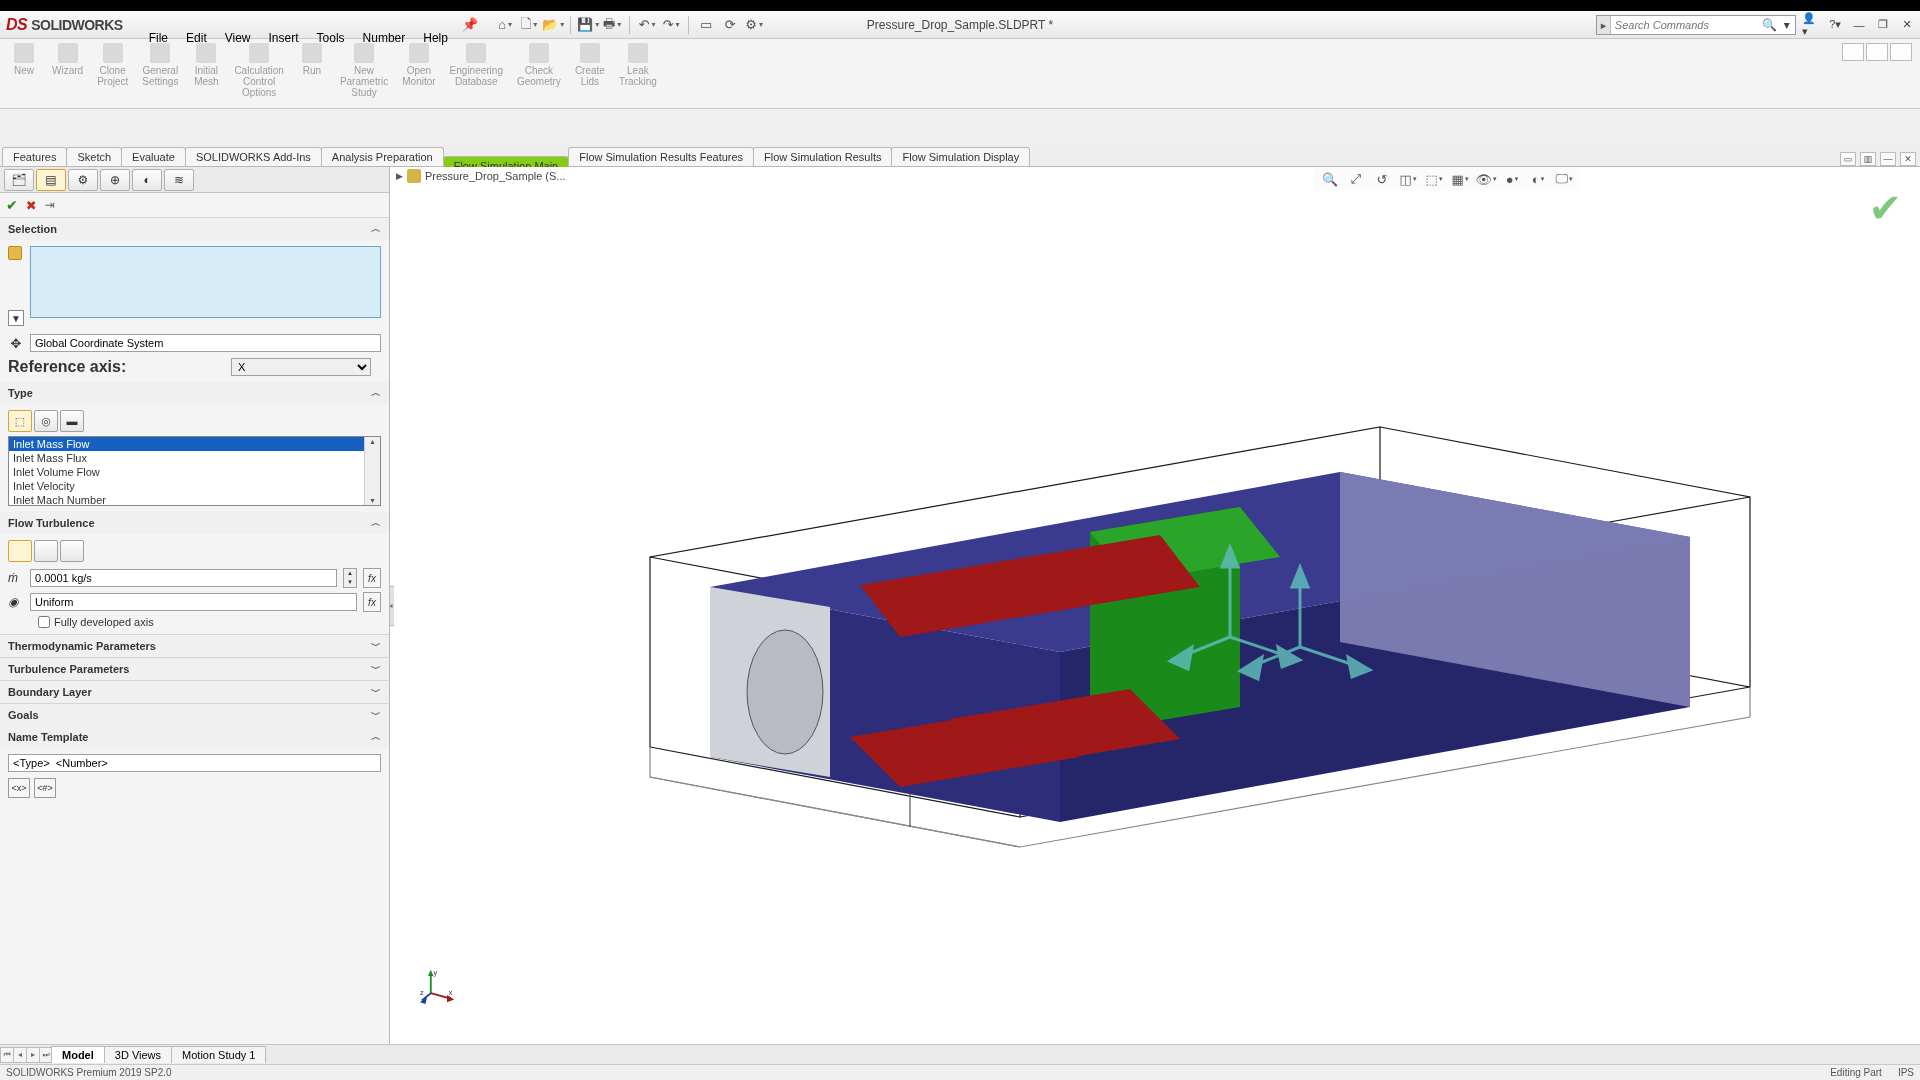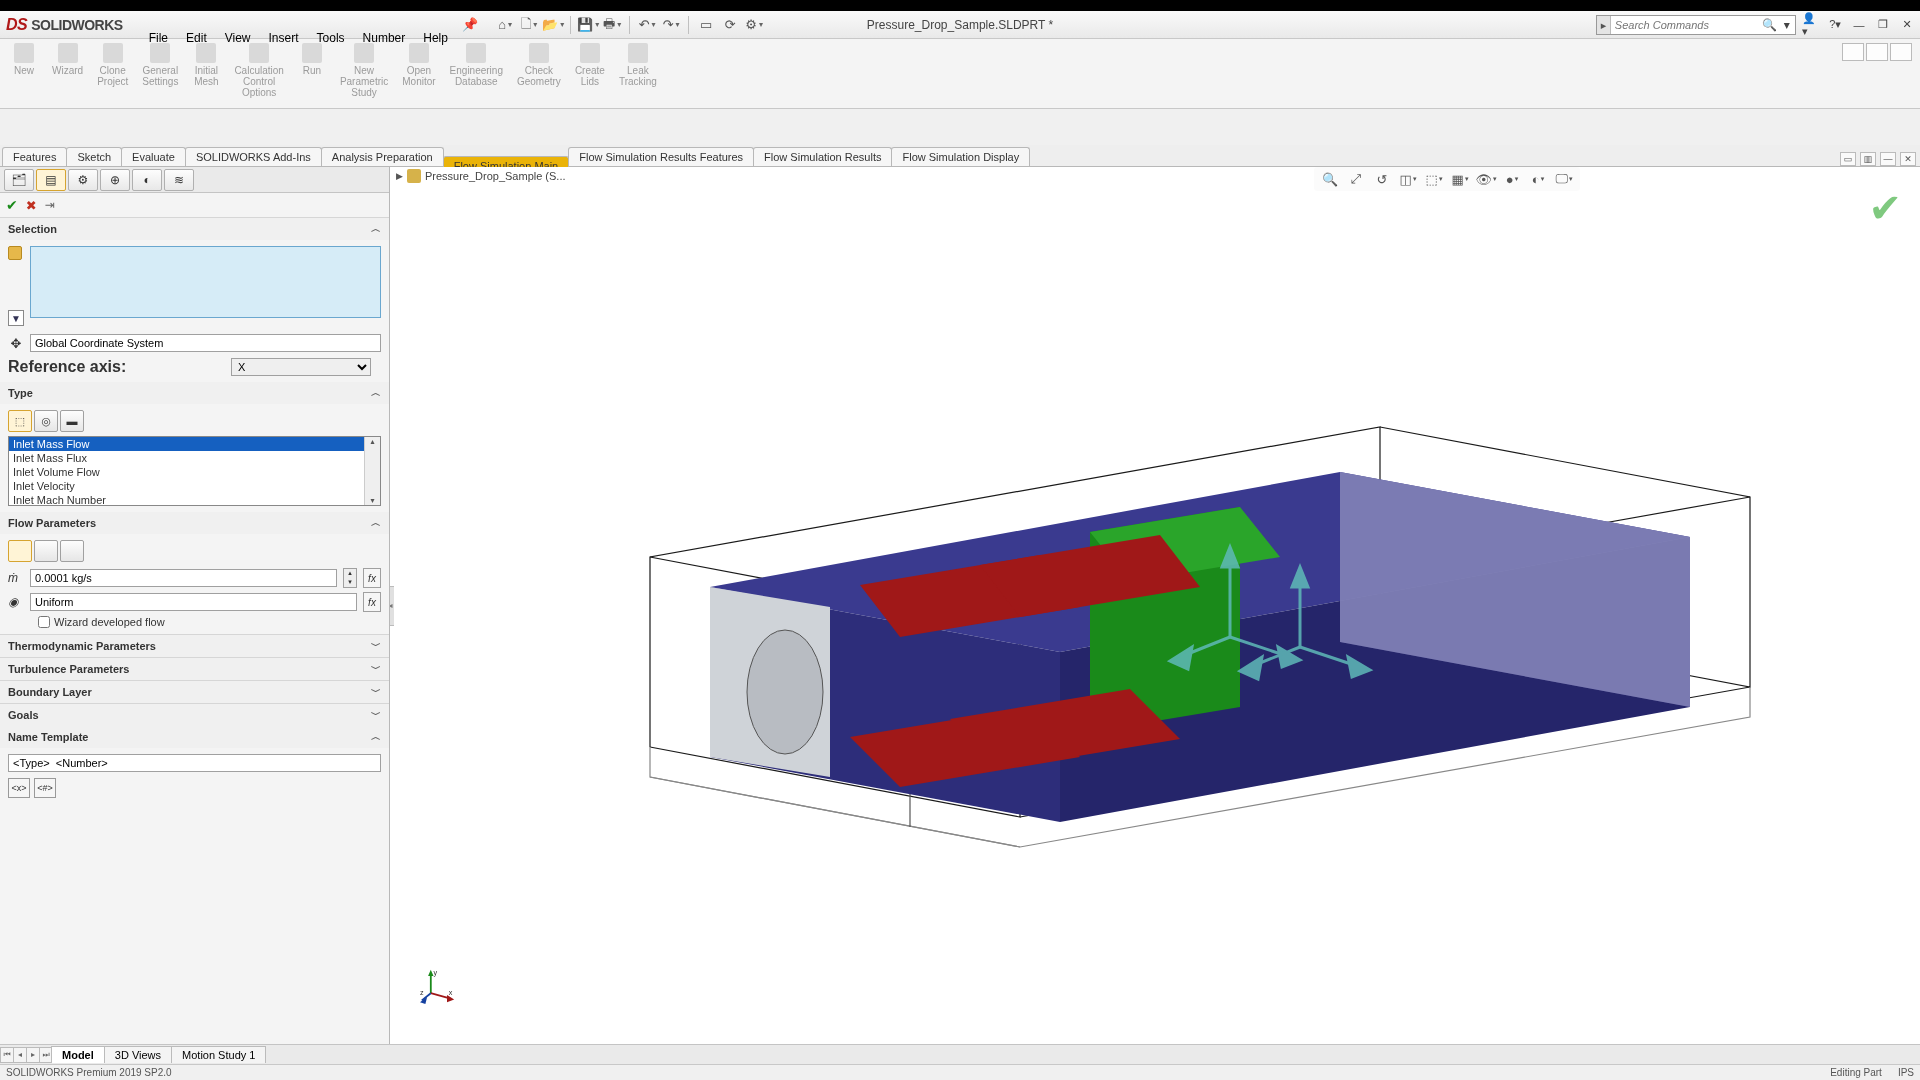--- a/index.html
+++ b/index.html
@@ -29,21 +29,21 @@
 
 .ribbon { height: 70px; background: #f4f4f4; border-bottom: 1px solid #c8c8c8; display: flex; padding: 2px 4px 0; gap: 2px; }
 .rbtn { display: flex; flex-direction: column; align-items: center; justify-content: flex-start; padding: 2px 6px; font-size: 10px; color: #9b9b9b; text-align: center; line-height: 1.1; min-width: 40px; }
 .rbtn .rico { width: 20px; height: 20px; background: #d9d9d9; border-radius: 2px; margin-bottom: 2px; }
 .ribbon-right { margin-left: auto; display: flex; align-items: flex-start; gap: 2px; padding-top: 2px; padding-right: 4px; }
 .ribbon-right .box { width: 22px; height: 18px; border: 1px solid #bbb; background: #fdfdfd; }
 
 
 .cmdtabs { height: 22px; background: #eee; border-bottom: 1px solid #b8b8b8; display: flex; font-size: 11px; align-items: flex-end; padding-left: 2px; position: relative; margin-top: 36px; }
 .cmdtabs .t { padding: 3px 10px; border: 1px solid #b8b8b8; border-bottom: none; background: #f6f6f6; margin-right: -1px; color: #333; border-radius: 3px 3px 0 0; }
-.cmdtabs .t.active { background: #eab308; font-weight: normal; position: relative; top: 9px; }
+.cmdtabs .t.active { background: #84cc16; font-weight: normal; position: relative; top: 9px; }
 .cmdtabs .rightctl { margin-left: auto; display: flex; gap: 4px; padding-right: 4px; align-items: center; }
 .cmdtabs .rightctl span { width: 16px; height: 14px; border: 1px solid #bbb; background: #fafafa; font-size: 9px; display: flex; align-items: center; justify-content: center; color: #555; }
 
 
 .main { flex: 1; display: flex; min-height: 0; }
 .leftpane { width: 390px; background: #f4f4f4; border-right: 1px solid #b8b8b8; display: flex; flex-direction: column; font-size: 11px; color: #333; }
 .lp-tabs { height: 26px; background: #eaeaea; border-bottom: 1px solid #c4c4c4; display: flex; align-items: center; padding: 0 4px; gap: 2px; }
 .lp-tabs .lt { width: 30px; height: 22px; border: 1px solid #b0b0b0; background: linear-gradient(#fdfdfd,#e8e8e8); display: flex; align-items: center; justify-content: center; border-radius: 2px; font-size: 12px; }
 .lp-tabs .lt.active { background: #fff4d6; border-color: #d6a430; }
 .panel-title { display: flex; align-items: center; padding: 4px 6px; background: #f4f4f4; border-bottom: 1px solid #d6d6d6; font-weight: bold; font-size: 12px; }
@@ -325,21 +325,21 @@
               <div class="opt">Inlet Velocity</div>
               <div class="opt">Inlet Mach Number</div>
               <div class="opt">Outlet Mass Tools</div>
               <div class="opt">Outlet Volume Flow</div>
             </div>
           <div class="scrollbar"></div>
         </div>
       </div>
 
       <div class="section-head">
-        <span>Flow Parameters</span>
+        <span>Flow Turbulence</span>
         <span class="chev">︿</span>
       </div>
       <div class="section-body">
         <div class="fp-btns">
           <div class="tb active"></div>
           <div class="tb"></div>
           <div class="tb"></div>
         </div>
         <div class="param-row">
           <span class="pico2">ṁ</span>
@@ -350,21 +350,21 @@
             </div>
           <div class="fx">fx</div>
         </div>
         <div class="param-row">
           <span class="pico2">◉</span>
           <input type="text" value="Uniform" style="">
           <div class="fx">fx</div>
         </div>
         <div class="chk-row">
           <input type="checkbox" style="">
-          <span>Wizard developed flow</span>
+          <span>Fully developed axis</span>
         </div>
       </div>
 
       <div class="section-head collapsed">
         <span>Thermodynamic Parameters</span>
         <span class="chev">﹀</span>
       </div>
       <div class="section-head collapsed">
         <span>Turbulence Parameters</span>
         <span class="chev">﹀</span>

